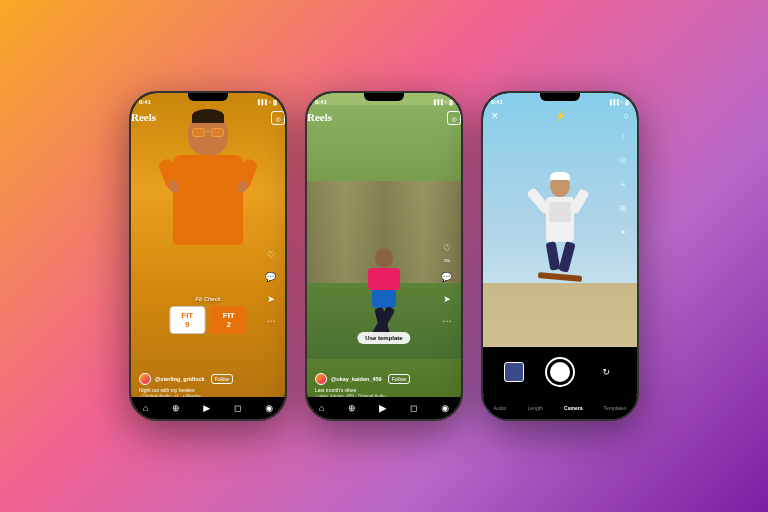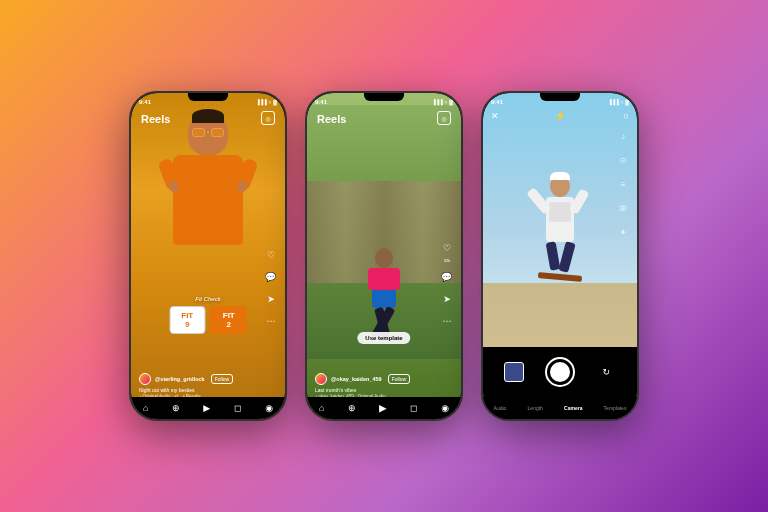--- a/index.html
+++ b/index.html
@@ -162,24 +162,25 @@
       bottom: -4px;
       left: 2px;
     }
 
     
     .reels-header {
       position: absolute;
       top: 16px;
       left: 0; right: 0;
       display: flex;
-      align-items: flex-end;
+      align-items: flex-start;
       justify-content: space-between;
-      padding: 2px 10px;
+      padding: 2px 0;
       z-index: 10;
+      font-family: Liberation Serif, serif;
     }
     .reels-title {
       font-size: 11px;
       font-weight: 700;
       color: #fff;
     }
     .header-icon {
       width: 14px;
       height: 14px;
       border: 1.5px solid #fff;

